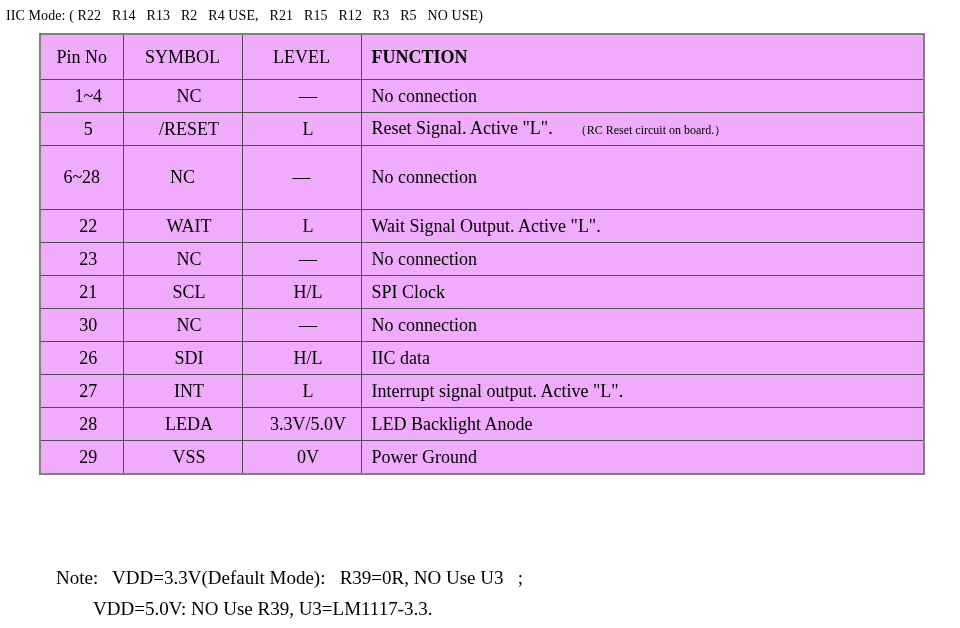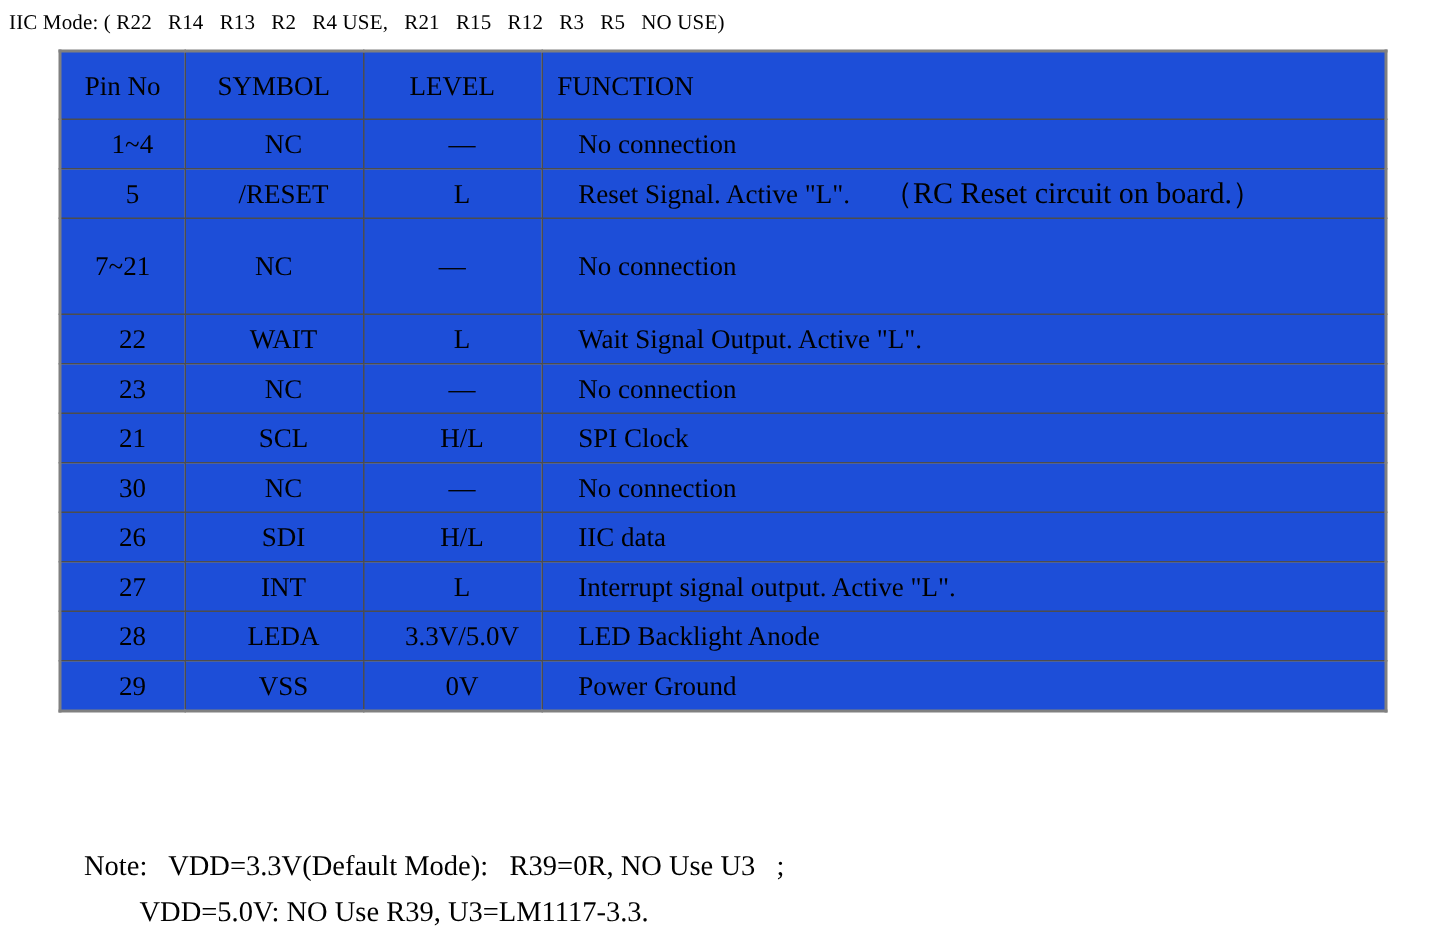--- a/index.html
+++ b/index.html
@@ -46,41 +46,41 @@
   table.pin-table col.c-func   { width: 563px; }
 
   table.pin-table th,
   table.pin-table td {
     border: 1px solid #4d4d4d;
     font-weight: normal;
     font-size: 18px;
     line-height: 21px;
     padding: 0 6px;
     vertical-align: middle;
-    background: #1d4ed8;
+    background: #f0abfc;
   }
   table.pin-table thead th {
     height: 44px;
   }
   table.pin-table th.h-pin,
   table.pin-table th.h-symbol,
   table.pin-table th.h-level { text-align: center; }
-  table.pin-table th.h-func  { text-align: left; padding-left: 10px; }
+  table.pin-table th.h-func  { text-align: left; padding-left: 10px; font-weight: bold; }
 
   table.pin-table td.cell-pin,
   table.pin-table td.cell-symbol,
   table.pin-table td.cell-level { text-align: center; }
-  table.pin-table td.cell-func  { text-align: left; padding-left: 24px; }
+  table.pin-table td.cell-func  { text-align: left; padding-left: 10px; }
 
   
   tr.h-std  td { height: 32px; padding-left: 19px; }
   tr.h-tall td { height: 63px; }
 
   .func-note {
-    font-size: 20px;
+    font-size: 12px;
     white-space: nowrap;
   }
   .gap-md { display: inline-block; width: 22px; }
 
   
   #notes {
     position: absolute;
     left: 0;
     top: 562px;
     width: 960px;
@@ -119,21 +119,21 @@
           <td class="cell-level">—</td>
           <td class="cell-func"><span>No connection</span></td>
         </tr>
         <tr class="h-std">
           <td class="cell-pin">5</td>
           <td class="cell-symbol">/RESET</td>
           <td class="cell-level">L</td>
           <td class="cell-func"><span>Reset Signal. Active "L".</span><span class="gap-md"></span><span class="func-note">（RC Reset circuit on board.）</span></td>
         </tr>
         <tr class="h-tall">
-          <td class="cell-pin">7~21</td>
+          <td class="cell-pin">6~28</td>
           <td class="cell-symbol">NC</td>
           <td class="cell-level">—</td>
           <td class="cell-func"><span>No connection</span></td>
         </tr>
         <tr class="h-std">
           <td class="cell-pin">22</td>
           <td class="cell-symbol">WAIT</td>
           <td class="cell-level">L</td>
           <td class="cell-func"><span>Wait Signal Output.    Active "L".</span></td>
         </tr>

